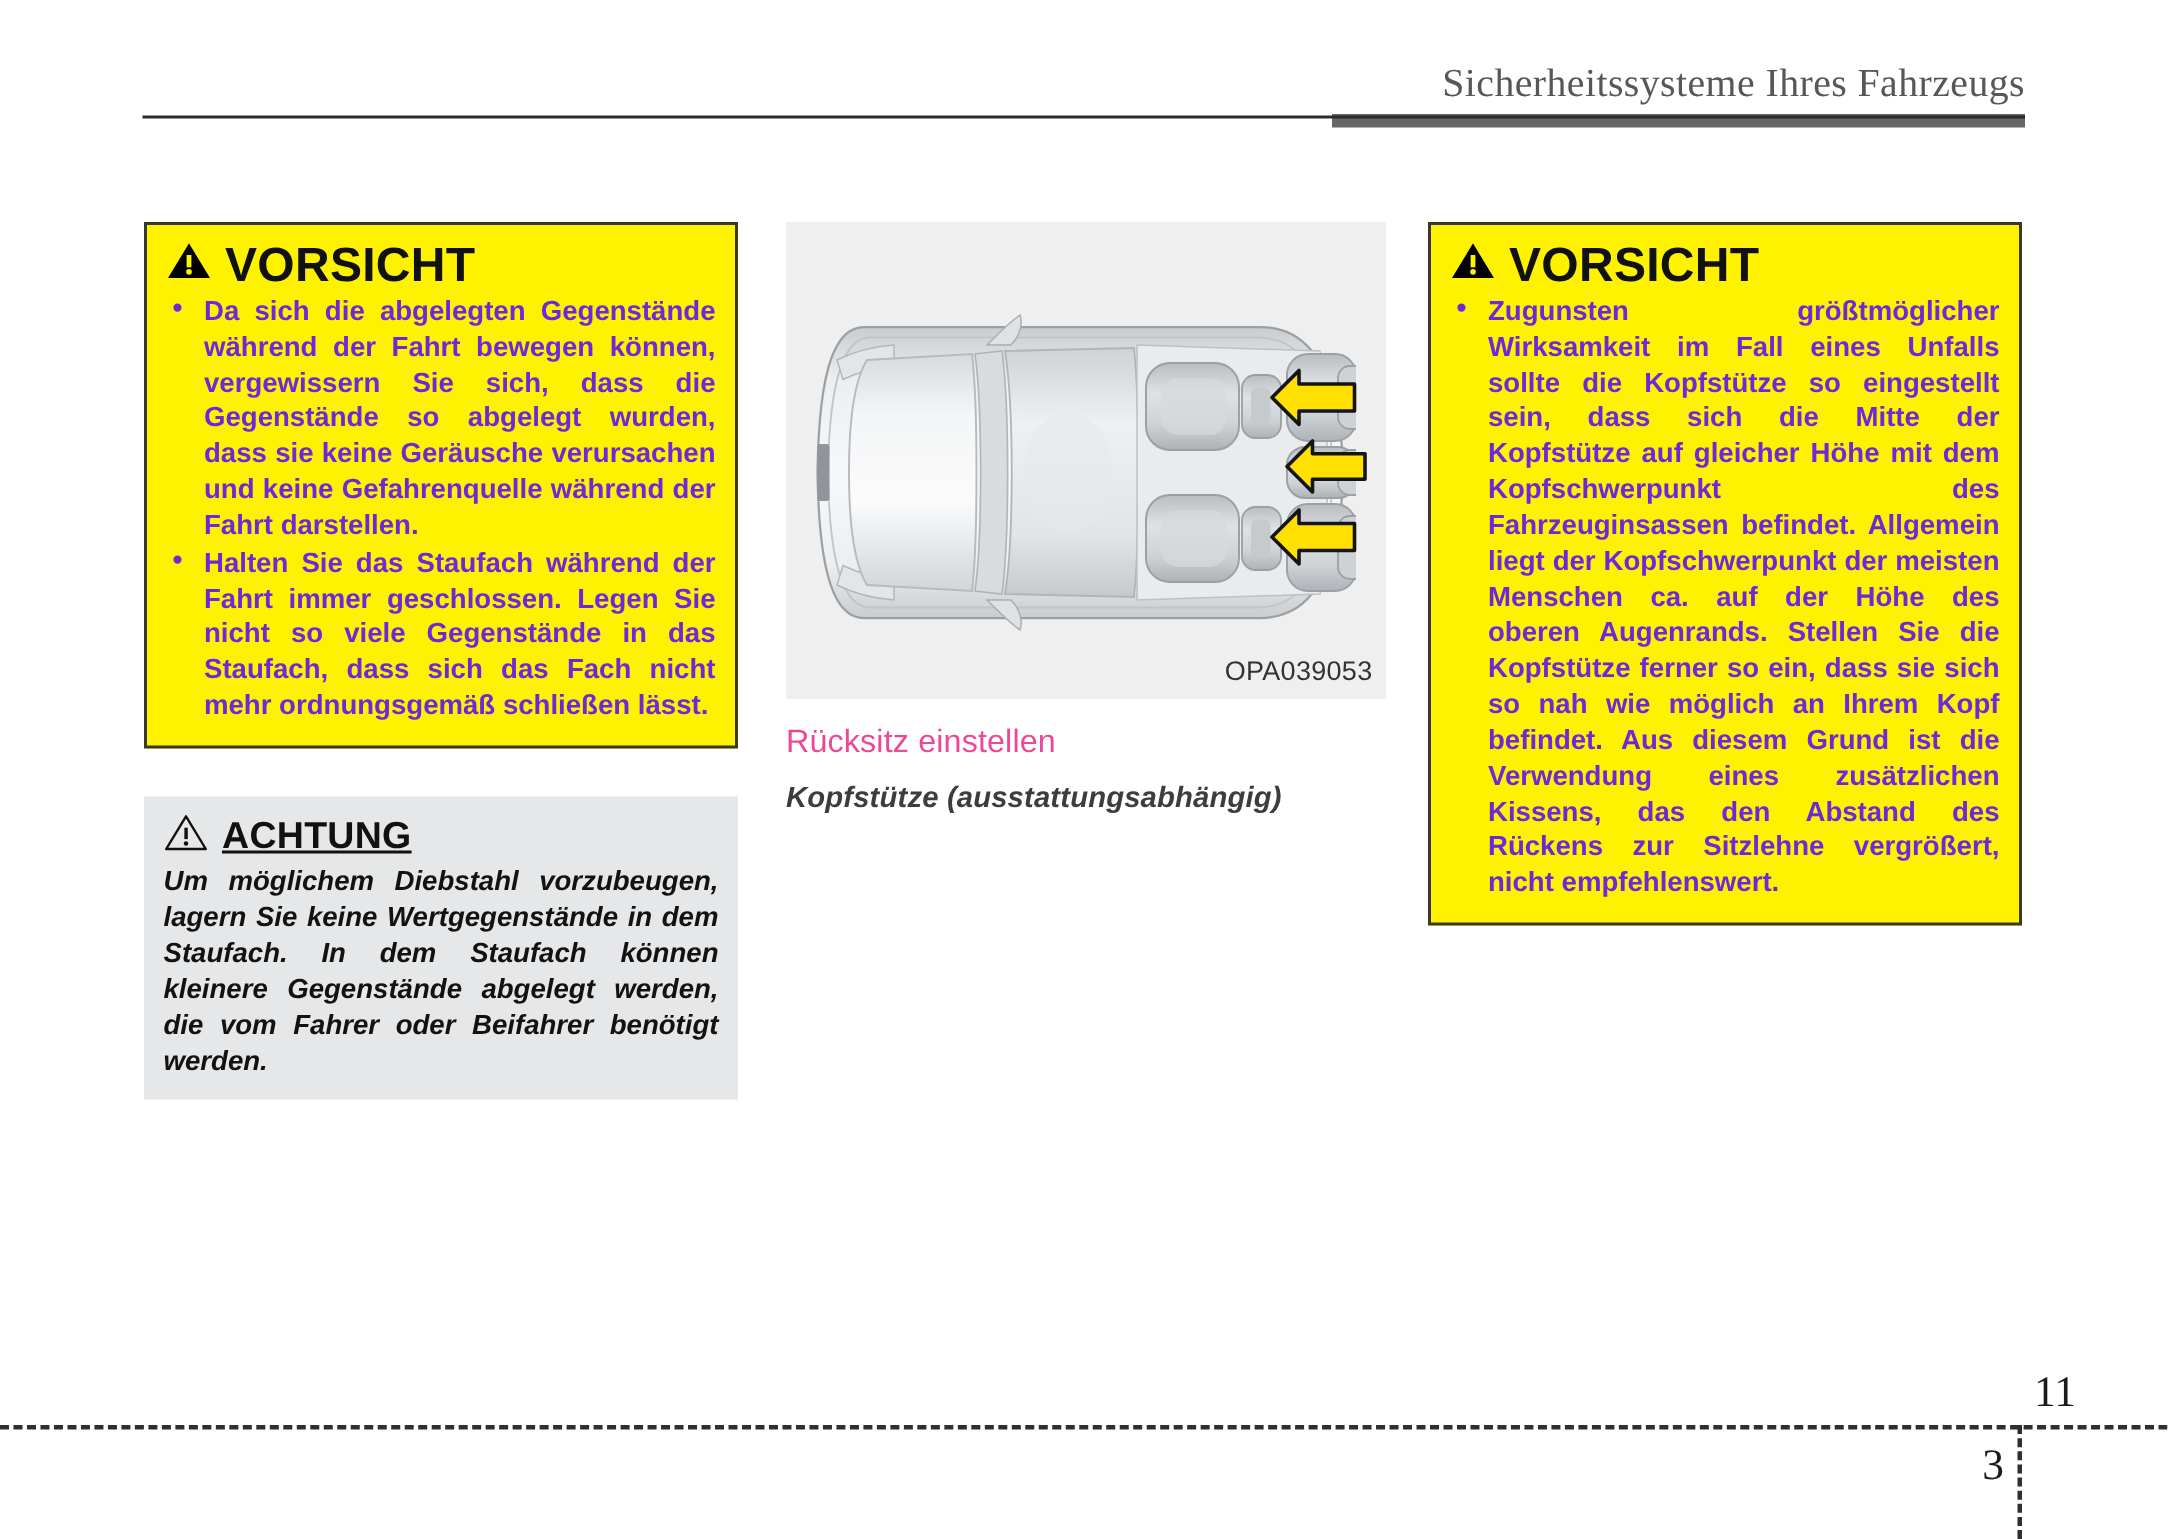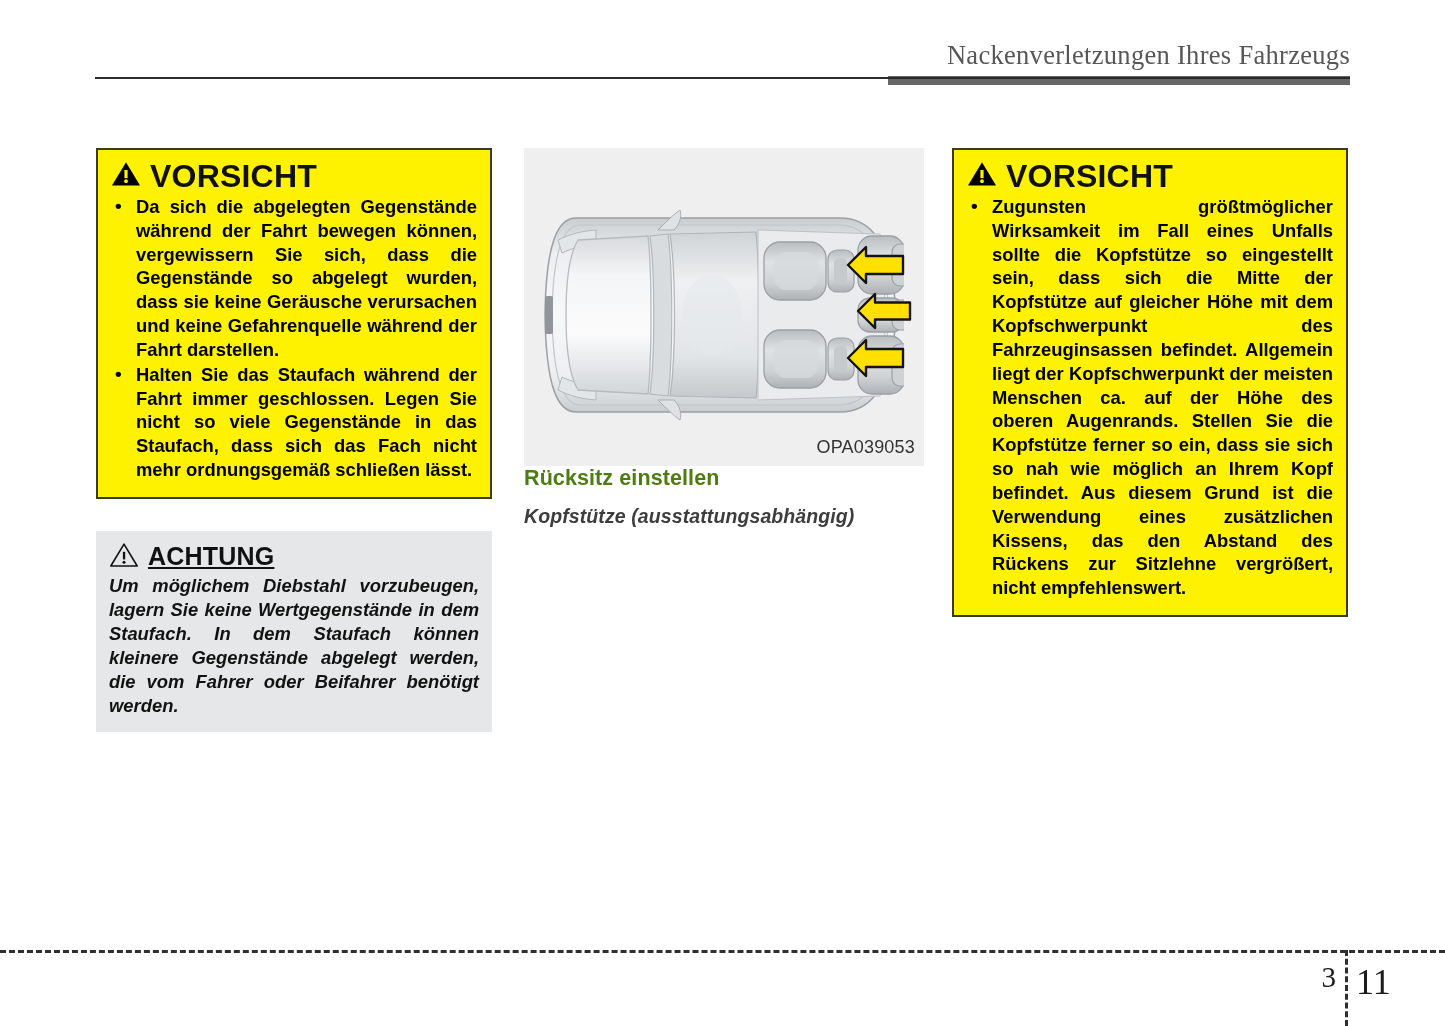--- a/index.html
+++ b/index.html
@@ -83,21 +83,21 @@
     margin: 0;
     padding: 0;
     list-style: none;
   }
   .warn-list li {
     position: relative;
     padding-left: 25px;
     font-size: 18.4px;
     font-weight: bold;
     line-height: 1.295;
-    color: #000000;
+    color: #6d28d9;
     text-align: justify;
     text-justify: inter-word;
     margin-bottom: 1px;
   }
   .warn-list li::before {
     content: "\2022";
     position: absolute;
     left: 4px;
     top: -1px;
     font-size: 19px;
@@ -150,23 +150,24 @@
     letter-spacing: 0.2px;
   }
   #car-svg {
     position: absolute;
     left: 16px;
     top: 52px;
   }
 
   
   #section-heading {
+    margin-top: 16px;
     font-size: 21.5px;
-    font-weight: bold;
-    color: #4d7c0f;
+    font-weight: normal;
+    color: #ec4899;
     letter-spacing: 0.1px;
   }
   #section-subheading {
     margin-top: 14px;
     font-size: 19.5px;
     font-weight: bold;
     font-style: italic;
     color: #3d3d3d;
     letter-spacing: 0.1px;
   }
@@ -202,33 +203,33 @@
     top: 961px;
     width: 46px;
     text-align: right;
     font-family: "Liberation Serif", serif;
     font-size: 29px;
     color: #1b1b1b;
   }
   #footer-page {
     position: absolute;
     left: 1356px;
-    top: 961px;
+    top: 912px;
     font-family: "Liberation Serif", serif;
-    font-size: 36px;
+    font-size: 29px;
     color: #1b1b1b;
   }
 </style>
 </head>
 <body>
 
 <div id="page-header">
   <div id="header-rule-thick"></div>
   <div id="header-rule-thin"></div>
-  <div id="header-title">Nackenverletzungen Ihres Fahrzeugs</div>
+  <div id="header-title">Sicherheitssysteme Ihres Fahrzeugs</div>
 </div>
 
 <div class="col" id="col-left">
 
   <div class="warn-box">
     <div class="warn-head">
       <span>
         <svg width="30" height="26" viewBox="0 0 30 26">
           <path d="M15 1.2 L29 24.4 L1 24.4 Z" fill="#000000"></path>
           <rect x="13.4" y="9" width="3.2" height="8.2" fill="#FFF200"></rect>

